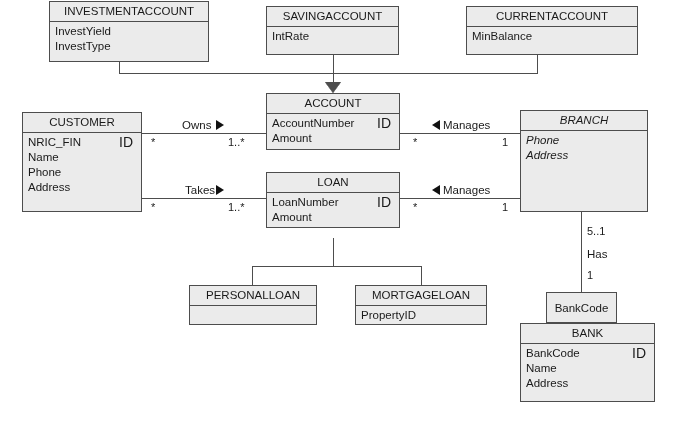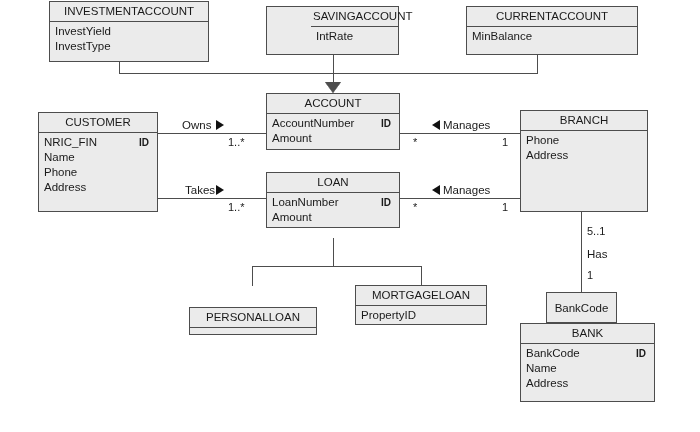--- a/index.html
+++ b/index.html
@@ -43,24 +43,23 @@
     position: relative;
     font-size: 11.5px;
     color: #1a1a1a;
     line-height: 15px;
     white-space: nowrap;
   }
   .attr-key {
     position: absolute;
     right: 8px;
     top: 0;
-    font-size: 10px;
+    font-size: 14px;
     color: #1a1a1a;
     line-height: 15px;
-    font-weight: bold;
   }
   
   .uml-simple {
     position: absolute;
     box-sizing: border-box;
     border: 1px solid #4d4d4d;
     background: #ebebeb;
     font-size: 11.5px;
     color: #1a1a1a;
     display: flex;
@@ -208,39 +207,39 @@
     <div class="uml-attrs">
       <div class="attr-row">
         <span>InvestYield</span>
       </div>
       <div class="attr-row">
         <span>InvestType</span>
       </div>
     </div>
   </div>
 
-  <div class="uml-class" style="left:266px; top:6px; width:133px; height:49px;padding-left:44px;">
+  <div class="uml-class" style="left:266px; top:6px; width:133px; height:49px;">
     <div class="uml-title">SAVINGACCOUNT</div>
     <div class="uml-attrs">
       <div class="attr-row">
         <span>IntRate</span>
       </div>
     </div>
   </div>
 
   <div class="uml-class" style="left:466px; top:6px; width:172px; height:49px;">
     <div class="uml-title">CURRENTACCOUNT</div>
     <div class="uml-attrs">
       <div class="attr-row">
         <span>MinBalance</span>
       </div>
     </div>
   </div>
 
-  <div class="uml-class" style="left:38px; top:112px; width:120px; height:100px;">
+  <div class="uml-class" style="left:22px; top:112px; width:120px; height:100px;">
     <div class="uml-title">CUSTOMER</div>
     <div class="uml-attrs">
       <div class="attr-row">
         <span>NRIC_FIN</span>
         <span class="attr-key">ID</span>
       </div>
       <div class="attr-row">
         <span>Name</span>
       </div>
       <div class="attr-row">
@@ -258,21 +257,21 @@
       <div class="attr-row">
         <span>AccountNumber</span>
         <span class="attr-key">ID</span>
       </div>
       <div class="attr-row">
         <span>Amount</span>
       </div>
     </div>
   </div>
 
-  <div class="uml-class" style="left:520px; top:110px; width:128px; height:102px;">
+  <div class="uml-class" style="left:520px; top:110px; width:128px; height:102px;font-style:italic;">
     <div class="uml-title">BRANCH</div>
     <div class="uml-attrs">
       <div class="attr-row">
         <span>Phone</span>
       </div>
       <div class="attr-row">
         <span>Address</span>
       </div>
     </div>
   </div>
@@ -283,21 +282,21 @@
       <div class="attr-row">
         <span>LoanNumber</span>
         <span class="attr-key">ID</span>
       </div>
       <div class="attr-row">
         <span>Amount</span>
       </div>
     </div>
   </div>
 
-  <div class="uml-class" style="left:189px; top:285px; width:128px; height:28px;margin-top:22px;">
+  <div class="uml-class" style="left:189px; top:285px; width:128px; height:40px;">
     <div class="uml-title">PERSONALLOAN</div>
   </div>
 
   <div class="uml-class" style="left:355px; top:285px; width:132px; height:40px;">
     <div class="uml-title">MORTGAGELOAN</div>
     <div class="uml-attrs">
       <div class="attr-row">
         <span>PropertyID</span>
       </div>
     </div>

